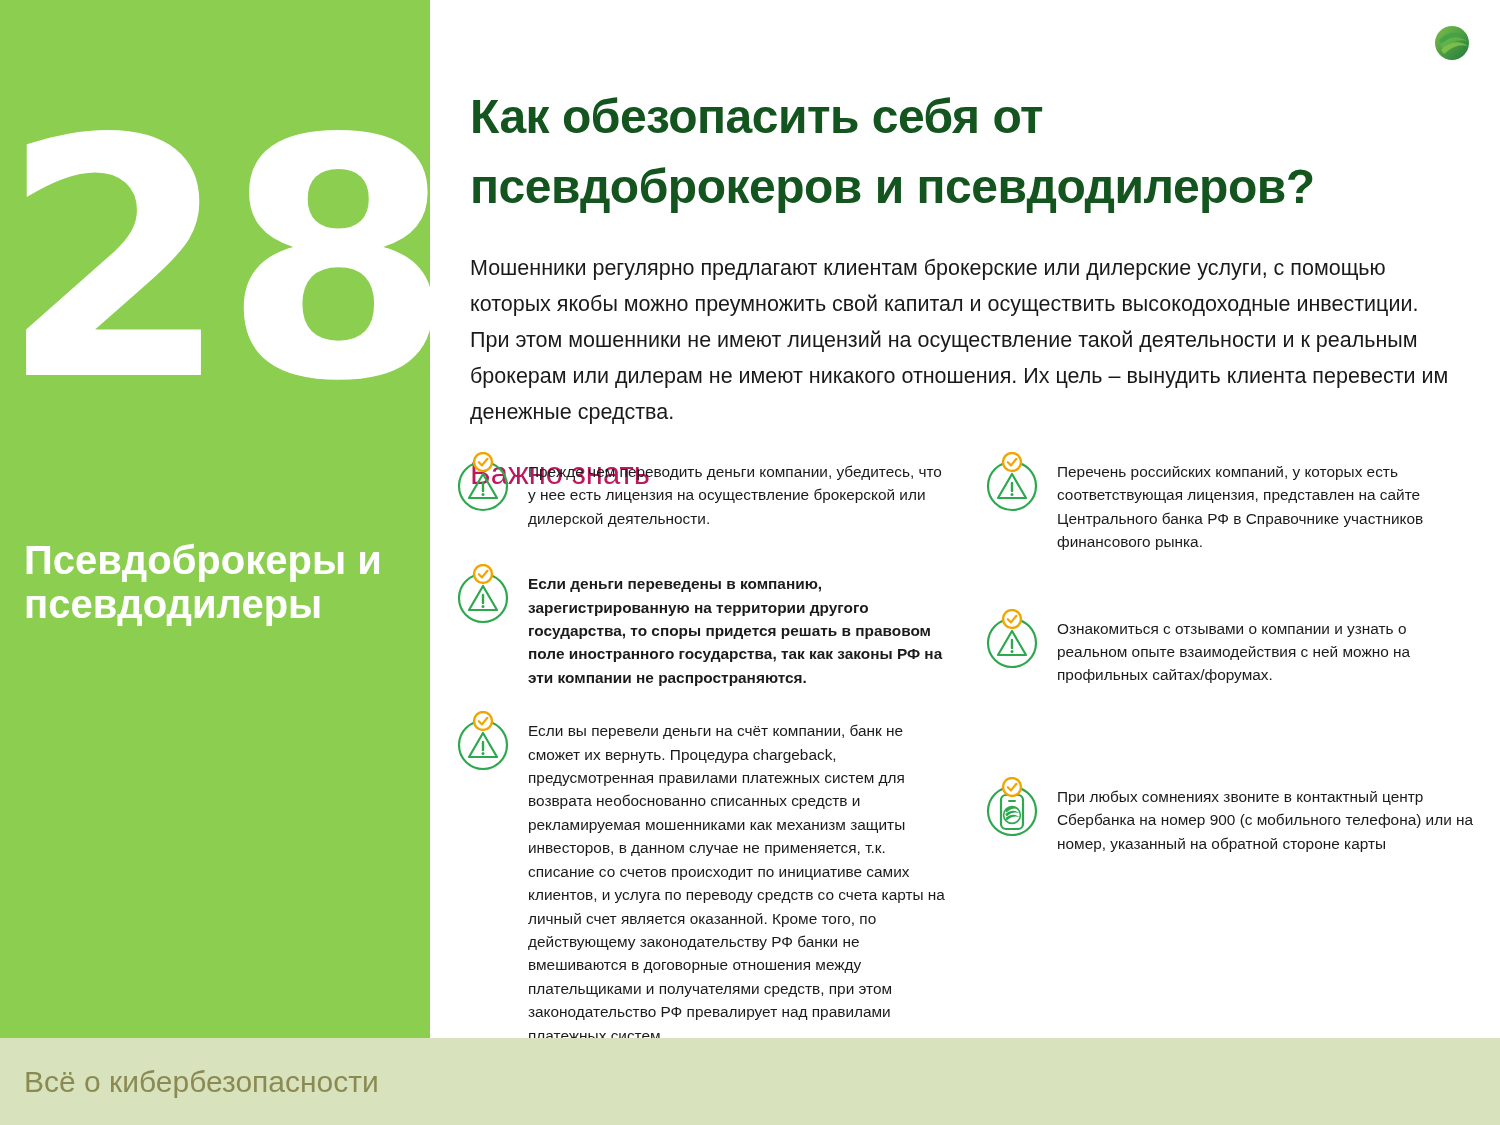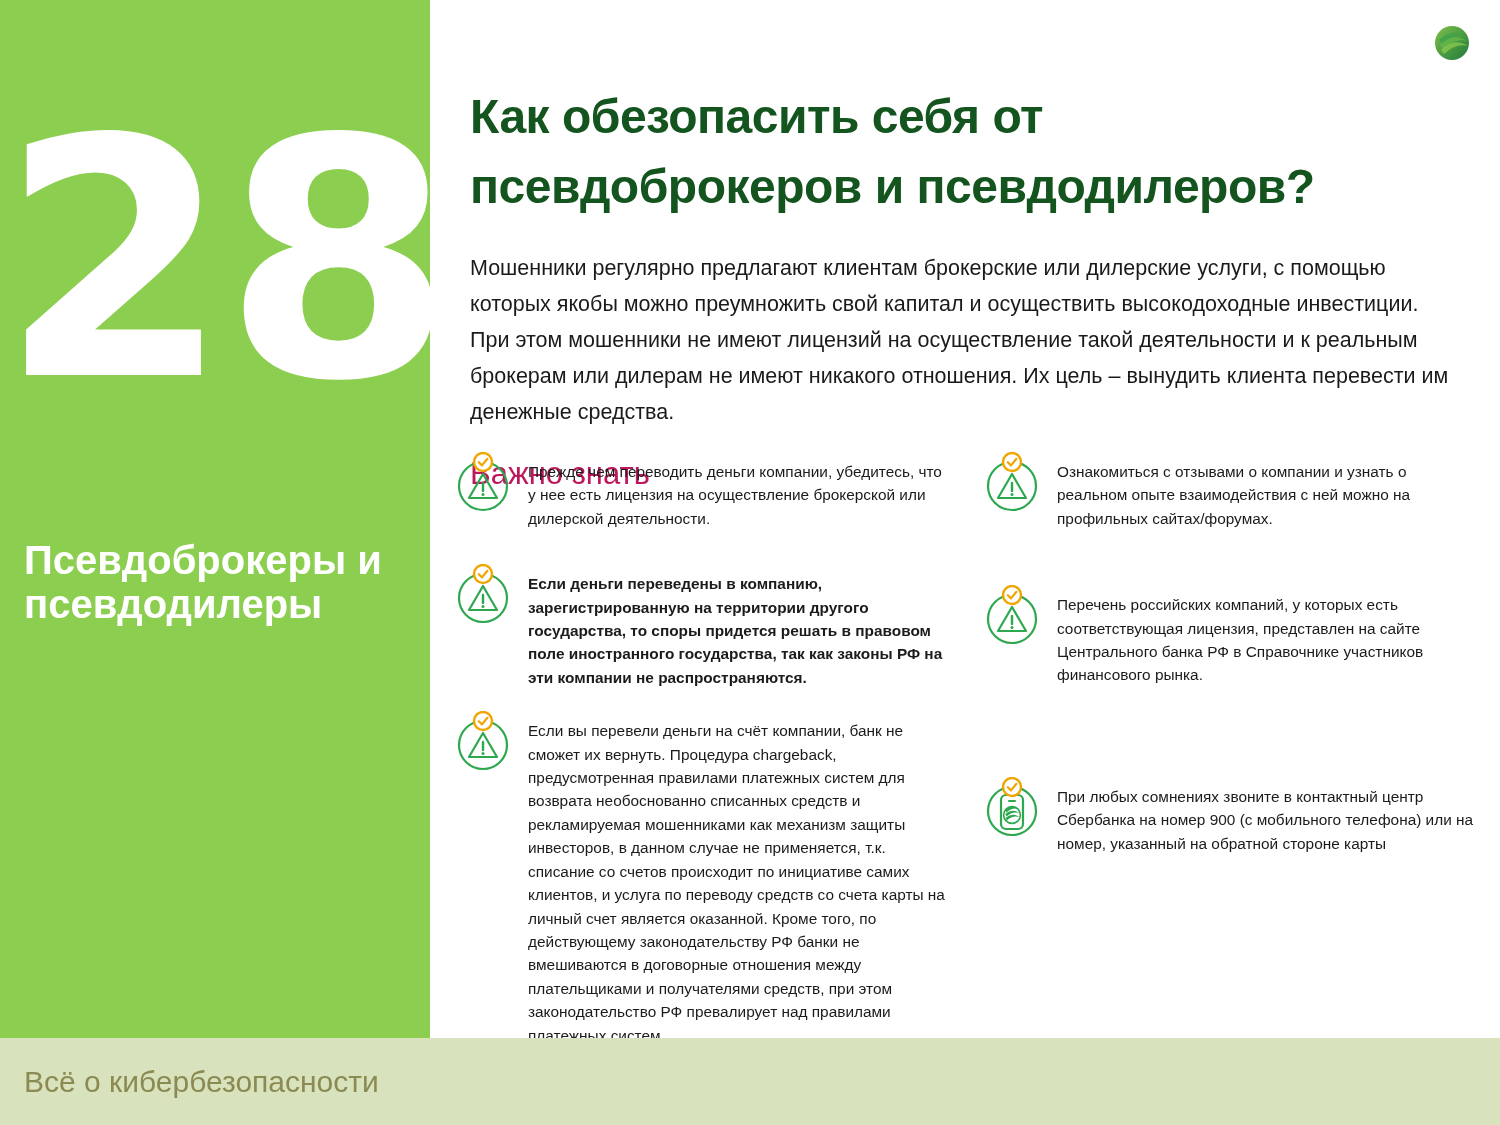--- a/index.html
+++ b/index.html
@@ -254,35 +254,35 @@
         <span class="tip-icon">
           <svg viewBox="0 0 56 62" width="56" height="62" aria-hidden="true">
             <circle cx="27" cy="34" r="24" fill="none" stroke="#2EA84F" stroke-width="2.2"></circle>
             <path d="M27 22 L41 46 L13 46 Z" fill="none" stroke="#2EA84F" stroke-width="2.2" stroke-linejoin="round"></path>
             <line x1="27" y1="31" x2="27" y2="39" stroke="#2EA84F" stroke-width="2.4" stroke-linecap="round"></line>
             <circle cx="27" cy="42.6" r="1.5" fill="#2EA84F"></circle>
             <circle cx="27" cy="10" r="9" fill="#ffffff" stroke="#F0A500" stroke-width="2.4"></circle>
             <path d="M22.8 10.2 L26 13.4 L31.4 6.8" fill="none" stroke="#F0A500" stroke-width="2.2" stroke-linecap="round" stroke-linejoin="round"></path>
           </svg>
         </span>
+        <span class="tip-text">Перечень российских компаний, у которых есть соответствующая лицензия, представлен на сайте Центрального банка РФ в Справочнике участников финансового рынка.</span>
+      </div>
+
+      <div class="tip">
+        <span class="tip-icon">
+          <svg viewBox="0 0 56 62" width="56" height="62" aria-hidden="true">
+            <circle cx="27" cy="34" r="24" fill="none" stroke="#2EA84F" stroke-width="2.2"></circle>
+            <path d="M27 22 L41 46 L13 46 Z" fill="none" stroke="#2EA84F" stroke-width="2.2" stroke-linejoin="round"></path>
+            <line x1="27" y1="31" x2="27" y2="39" stroke="#2EA84F" stroke-width="2.4" stroke-linecap="round"></line>
+            <circle cx="27" cy="42.6" r="1.5" fill="#2EA84F"></circle>
+            <circle cx="27" cy="10" r="9" fill="#ffffff" stroke="#F0A500" stroke-width="2.4"></circle>
+            <path d="M22.8 10.2 L26 13.4 L31.4 6.8" fill="none" stroke="#F0A500" stroke-width="2.2" stroke-linecap="round" stroke-linejoin="round"></path>
+          </svg>
+        </span>
         <span class="tip-text">Ознакомиться с отзывами о компании и узнать о реальном опыте взаимодействия с ней можно на профильных сайтах/форумах.</span>
-      </div>
-
-      <div class="tip">
-        <span class="tip-icon">
-          <svg viewBox="0 0 56 62" width="56" height="62" aria-hidden="true">
-            <circle cx="27" cy="34" r="24" fill="none" stroke="#2EA84F" stroke-width="2.2"></circle>
-            <path d="M27 22 L41 46 L13 46 Z" fill="none" stroke="#2EA84F" stroke-width="2.2" stroke-linejoin="round"></path>
-            <line x1="27" y1="31" x2="27" y2="39" stroke="#2EA84F" stroke-width="2.4" stroke-linecap="round"></line>
-            <circle cx="27" cy="42.6" r="1.5" fill="#2EA84F"></circle>
-            <circle cx="27" cy="10" r="9" fill="#ffffff" stroke="#F0A500" stroke-width="2.4"></circle>
-            <path d="M22.8 10.2 L26 13.4 L31.4 6.8" fill="none" stroke="#F0A500" stroke-width="2.2" stroke-linecap="round" stroke-linejoin="round"></path>
-          </svg>
-        </span>
-        <span class="tip-text">Перечень российских компаний, у которых есть соответствующая лицензия, представлен на сайте Центрального банка РФ в Справочнике участников финансового рынка.</span>
       </div>
 
       <div class="tip">
         <span class="tip-icon">
           <svg viewBox="0 0 56 62" width="56" height="62" aria-hidden="true">
             <circle cx="27" cy="34" r="24" fill="none" stroke="#2EA84F" stroke-width="2.2"></circle>
             <rect x="16" y="18" width="22" height="34" rx="5" ry="5" fill="none" stroke="#2EA84F" stroke-width="2.2"></rect>
             <line x1="24" y1="24" x2="30" y2="24" stroke="#2EA84F" stroke-width="2" stroke-linecap="round"></line>
             <circle cx="27" cy="38" r="8.4" fill="none" stroke="#2EA84F" stroke-width="1.6"></circle>
             <path d="M20 33 Q27 27 34 32 Q27 30 21.5 35.5 Z" fill="#2EA84F"></path>

